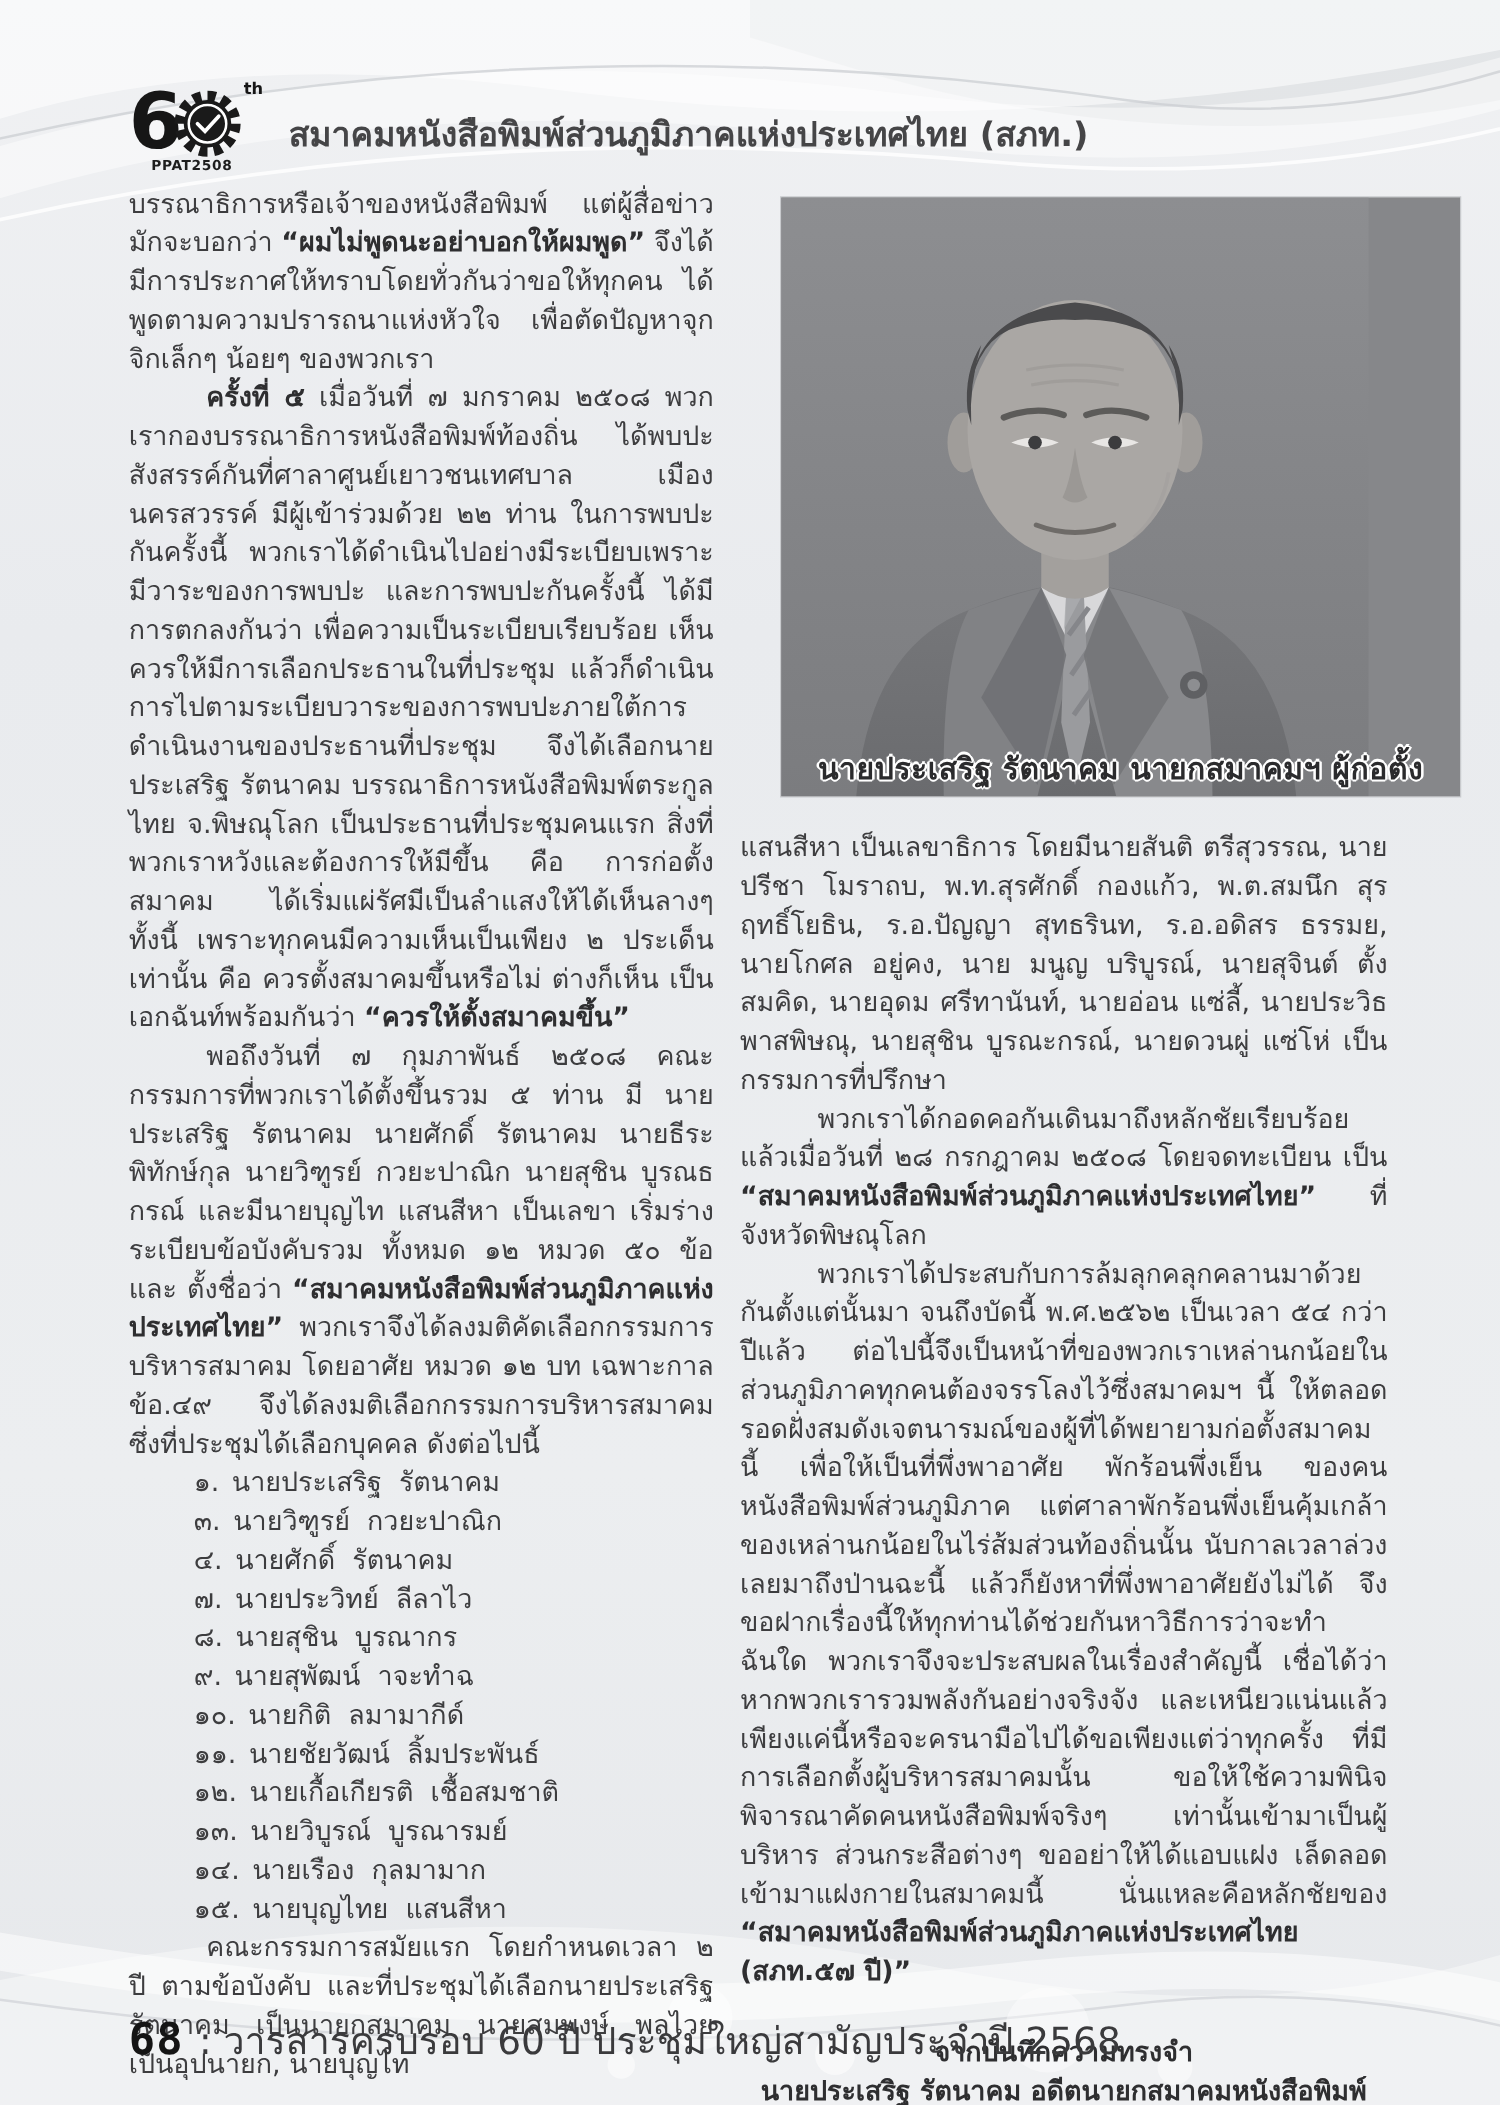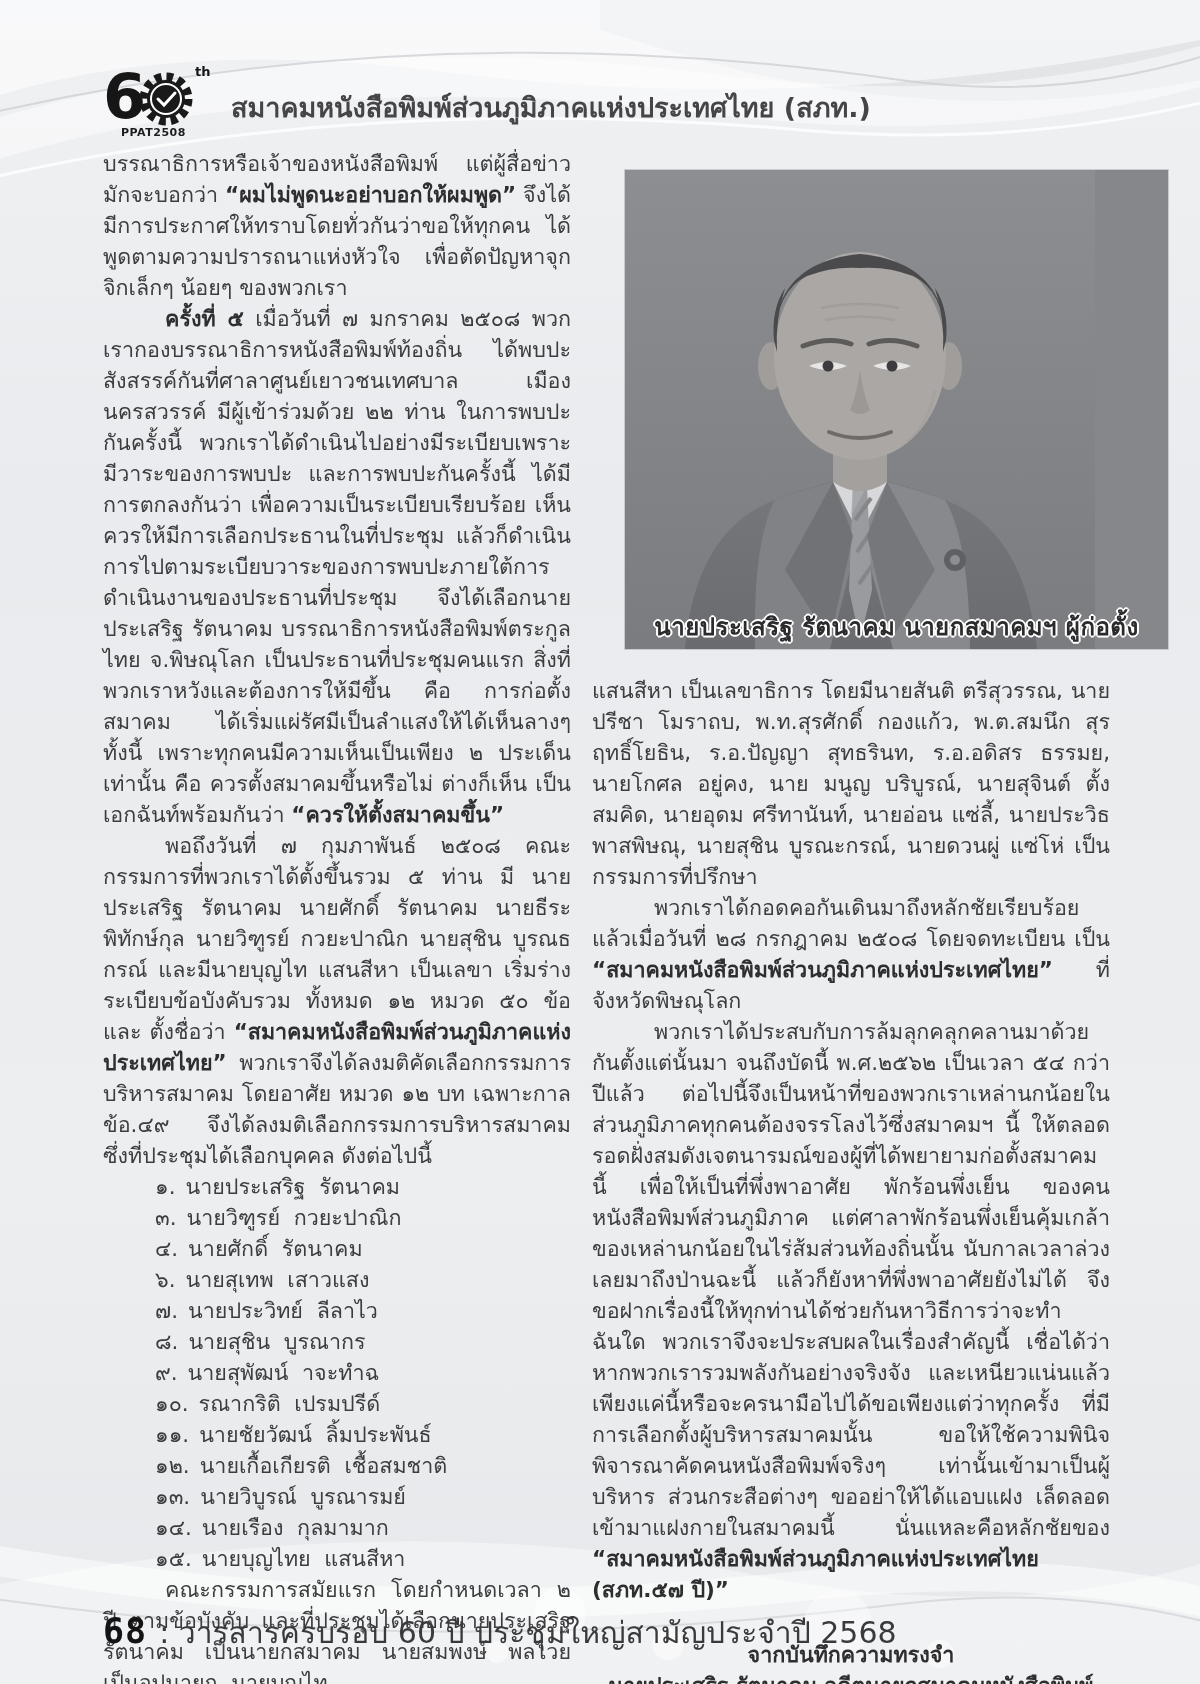--- a/index.html
+++ b/index.html
@@ -26,21 +26,21 @@
   .col-right{left:592px;width:518px;}
   .para{margin:0;}
   .para.indent{text-indent:62px;}
   .para .bold{font-weight:700;color:#2e2e30;}
   .para.center-line{text-align:center;font-weight:700;text-indent:0;color:#2e2e30;}
   .closing-gap{height:34px;}
   
   .committee-row{padding-left:52px;white-space:pre-wrap;}
   .row-no{margin-right:10px;}
   
-  .photo-frame{position:relative;margin:22px 0 26px 33px;width:543px;height:479px;background:#86878a;box-shadow:0 0 0 1px #c8cacd;text-decoration:underline;}
+  .photo-frame{position:relative;margin:10px 0 26px 33px;width:543px;height:479px;background:#86878a;box-shadow:0 0 0 1px #c8cacd;text-decoration:underline;}
   .photo-frame svg{display:block;}
   .photo-caption{
     position:absolute;left:0;right:0;bottom:6px;text-align:center;
     font-size:24px;font-weight:700;color:#2b2b2d;letter-spacing:.5px;
     text-shadow:-2px 0 0 #fff,2px 0 0 #fff,0 -2px 0 #fff,0 2px 0 #fff,
                 -1px -1px 0 #fff,1px 1px 0 #fff,-1px 1px 0 #fff,1px -1px 0 #fff;
   }
   
   .footer{position:absolute;left:103px;top:1609px;display:flex;align-items:baseline;gap:12px;z-index:2;}
   .footer-page{font-family:"DejaVu Sans Mono","Liberation Mono",monospace;font-size:35px;font-weight:700;color:#141414;letter-spacing:1px;line-height:1;}
@@ -87,25 +87,24 @@
     <div class="header-title">สมาคมหนังสือพิมพ์ส่วนภูมิภาคแห่งประเทศไทย (สภท.)</div>
   </div>
 
   <div class="col col-left">
       <p class="para"><span>บรรณาธิการหรือเจ้าของหนังสือพิมพ์ แต่ผู้สื่อข่าวมักจะบอกว่า </span><span class="bold">“ผมไม่พูดนะอย่าบอกให้ผมพูด”</span><span> จึงได้มีการประกาศให้ทราบโดยทั่วกันว่าขอให้ทุกคน ได้พูดตามความปรารถนาแห่งหัวใจ เพื่อตัดปัญหาจุกจิกเล็กๆ น้อยๆ ของพวกเรา</span></p>
       <p class="para indent"><span class="bold">ครั้งที่ ๕</span><span> เมื่อวันที่ ๗ มกราคม ๒๕๐๘ พวกเรากองบรรณาธิการหนังสือพิมพ์ท้องถิ่น ได้พบปะสังสรรค์กันที่ศาลาศูนย์เยาวชนเทศบาล เมืองนครสวรรค์ มีผู้เข้าร่วมด้วย ๒๒ ท่าน ในการพบปะกันครั้งนี้ พวกเราได้ดำเนินไปอย่างมีระเบียบเพราะมีวาระของการพบปะ และการพบปะกันครั้งนี้ ได้มีการตกลงกันว่า เพื่อความเป็นระเบียบเรียบร้อย เห็นควรให้มีการเลือกประธานในที่ประชุม แล้วก็ดำเนินการไปตามระเบียบวาระของการพบปะภายใต้การดำเนินงานของประธานที่ประชุม จึงได้เลือกนายประเสริฐ รัตนาคม บรรณาธิการหนังสือพิมพ์ตระกูลไทย จ.พิษณุโลก เป็นประธานที่ประชุมคนแรก สิ่งที่พวกเราหวังและต้องการให้มีขึ้น คือ การก่อตั้งสมาคม ได้เริ่มแผ่รัศมีเป็นลำแสงให้ได้เห็นลางๆ ทั้งนี้ เพราะทุกคนมีความเห็นเป็นเพียง ๒ ประเด็นเท่านั้น คือ ควรตั้งสมาคมขึ้นหรือไม่ ต่างก็เห็น เป็นเอกฉันท์พร้อมกันว่า </span><span class="bold">“ควรให้ตั้งสมาคมขึ้น”</span></p>
       <p class="para indent"><span>พอถึงวันที่ ๗ กุมภาพันธ์ ๒๕๐๘ คณะกรรมการที่พวกเราได้ตั้งขึ้นรวม ๕ ท่าน มี นายประเสริฐ รัตนาคม นายศักดิ์ รัตนาคม นายธีระ พิทักษ์กุล นายวิฑูรย์ กวยะปาณิก นายสุชิน บูรณธกรณ์ และมีนายบุญไท แสนสีหา เป็นเลขา เริ่มร่างระเบียบข้อบังคับรวม ทั้งหมด ๑๒ หมวด ๕๐ ข้อ และ ตั้งชื่อว่า </span><span class="bold">“สมาคมหนังสือพิมพ์ส่วนภูมิภาคแห่งประเทศไทย”</span><span> พวกเราจึงได้ลงมติคัดเลือกกรรมการบริหารสมาคม โดยอาศัย หมวด ๑๒ บท เฉพาะกาล ข้อ.๔๙ จึงได้ลงมติเลือกกรรมการบริหารสมาคม ซึ่งที่ประชุมได้เลือกบุคคล ดังต่อไปนี้</span></p>
       <div class="committee-row"><span class="row-no">๑.</span><span>นายประเสริฐ  รัตนาคม</span></div>
       <div class="committee-row"><span class="row-no">๓.</span><span>นายวิฑูรย์  กวยะปาณิก</span></div>
       <div class="committee-row"><span class="row-no">๔.</span><span>นายศักดิ์  รัตนาคม</span></div>
-      <div class="committee-row"><span class="row-no">๖.</span><span>นายสุเทพ  เสาวแสง</span></div>
       <div class="committee-row"><span class="row-no">๗.</span><span>นายประวิทย์  ลีลาไว</span></div>
       <div class="committee-row"><span class="row-no">๘.</span><span>นายสุชิน  บูรณากร</span></div>
       <div class="committee-row"><span class="row-no">๙.</span><span>นายสุพัฒน์  าจะทำฉ</span></div>
-      <div class="committee-row"><span class="row-no">๑๐.</span><span>รณากริติ  เปรมปรีด์</span></div>
+      <div class="committee-row"><span class="row-no">๑๐.</span><span>นายกิติ  ลมามากีด์</span></div>
       <div class="committee-row"><span class="row-no">๑๑.</span><span>นายชัยวัฒน์  ลิ้มประพันธ์</span></div>
       <div class="committee-row"><span class="row-no">๑๒.</span><span>นายเกื้อเกียรติ  เชื้อสมชาติ</span></div>
       <div class="committee-row"><span class="row-no">๑๓.</span><span>นายวิบูรณ์  บูรณารมย์</span></div>
       <div class="committee-row"><span class="row-no">๑๔.</span><span>นายเรือง  กุลมามาก</span></div>
       <div class="committee-row"><span class="row-no">๑๕.</span><span>นายบุญไทย  แสนสีหา</span></div>
       <p class="para indent"><span>คณะกรรมการสมัยแรก โดยกำหนดเวลา ๒ ปี ตามข้อบังคับ และที่ประชุมได้เลือกนายประเสริฐ รัตนาคม เป็นนายกสมาคม นายสมพงษ์ พลไวย เป็นอุปนายก, นายบุญไท</span></p>
     </div>
 
   <div class="col col-right">
     <div class="photo-frame">

